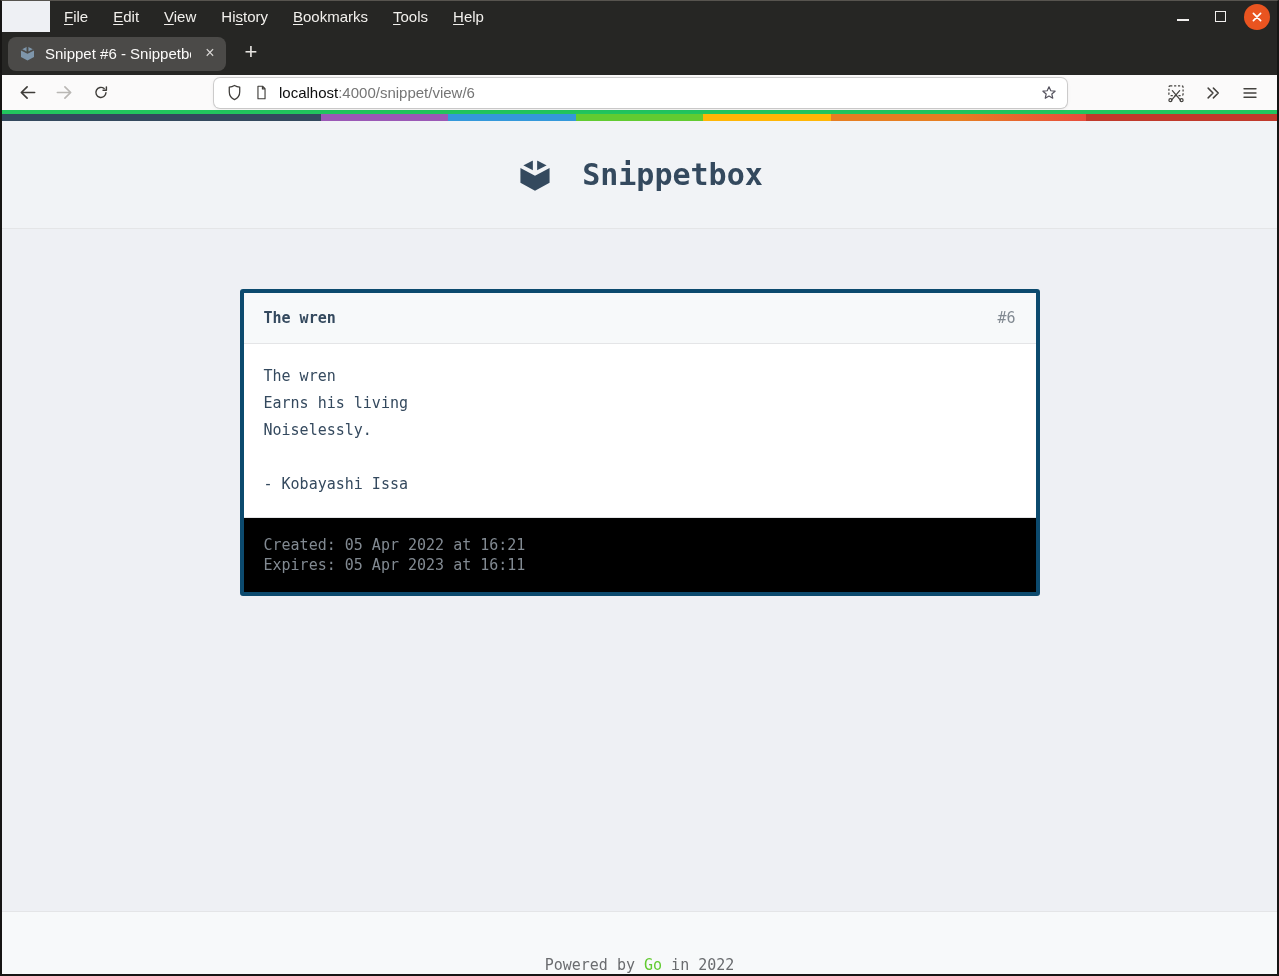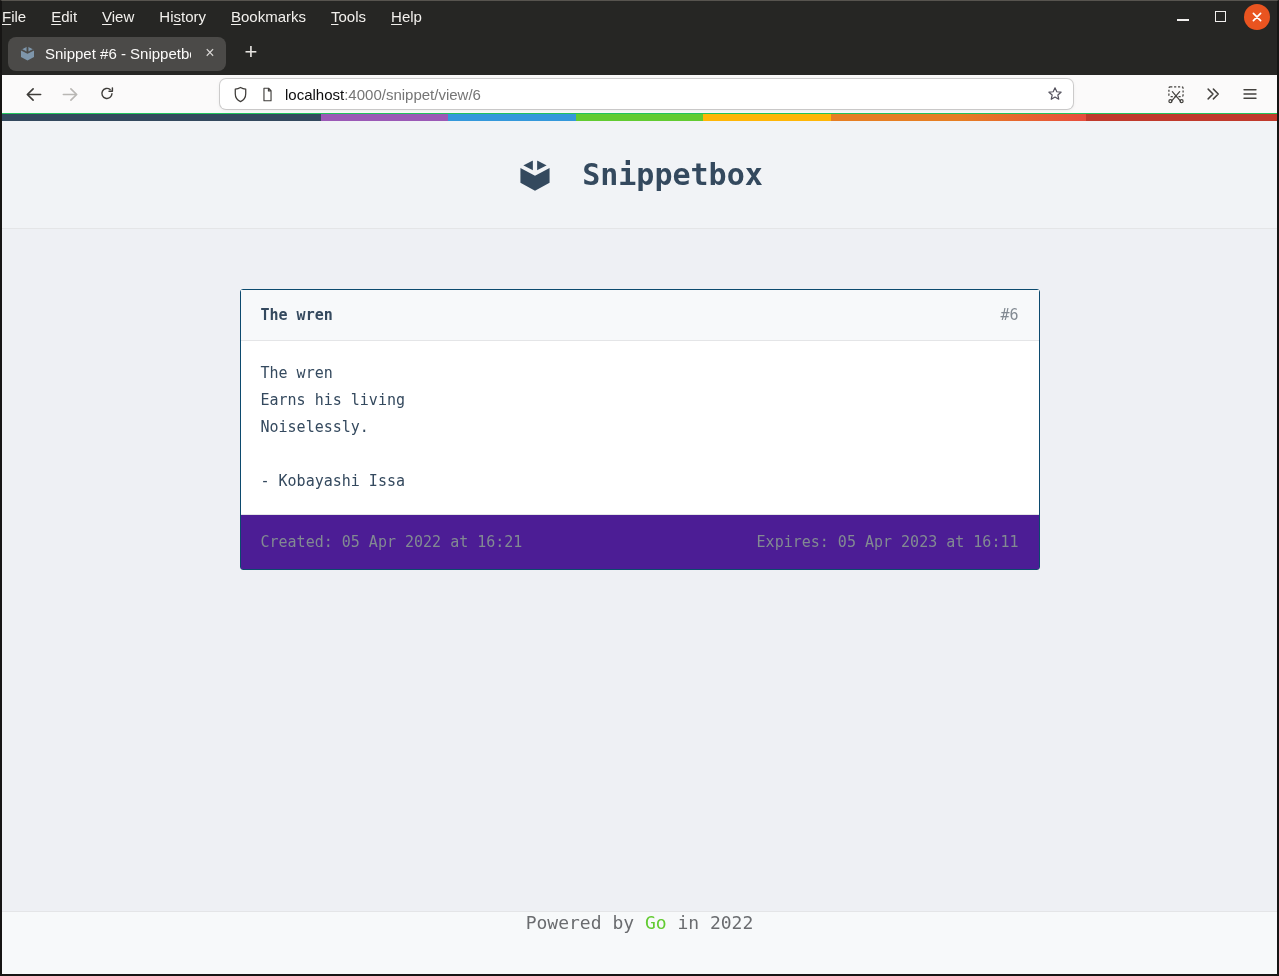--- a/index.html
+++ b/index.html
@@ -16,20 +16,22 @@
     border-left:2px solid #161514; border-right:2px solid #161514;
     border-bottom:2px solid #161514; border-top:1px solid #57544f;
     background:#eef0f4;
   }
 
   
   .menubar {
     flex:0 0 31px; background:#262624;
     display:flex; align-items:center;
     color:#f2f0ed; font-size:15px;
+    padding-left:14px;
+    margin-left:48px;
   }
   .menu-items { display:flex; gap:25px; }
   .menu-item { cursor:default; }
   .menu-item u { text-decoration:underline; text-underline-offset:2px; }
   .win-controls { margin-left:auto; display:flex; align-items:center; gap:11px; padding-right:7px; }
   .win-btn { background:none; border:none; padding:0; width:26px; height:26px;
     display:flex; align-items:center; justify-content:center; }
   .min-glyph { width:12px; height:2px; background:#f1efee; display:block; margin-top:6px; }
   .max-glyph { width:11px; height:11px; border:1.5px solid #f1efee; display:block; }
   .close-circle { width:26px; height:26px; border-radius:50%; background:#e95420;
@@ -44,22 +46,22 @@
   }
   .tab-title { flex:1; white-space:nowrap; overflow:hidden; }
   .tab-close { color:#d8d6d4; font-size:16px; width:20px; height:20px; line-height:18px;
     text-align:center; border-radius:4px; }
   .newtab { width:32px; height:32px; margin-left:9px; color:#e6e4e1; font-size:22px;
     display:flex; align-items:center; justify-content:center; border-radius:4px;
     background:none; border:none; padding:0 0 3px 0; }
 
   
   .toolbar {
-    flex:0 0 39px; background:#fbfafa; border-bottom:1px solid #22c55e;
-    display:flex; align-items:center; padding-left:15px;
+    flex:0 0 39px; background:#fbfafa; border-bottom:4px solid #22c55e;
+    display:flex; align-items:center; padding-left:9px;
   }
   .tool-btn { width:32px; height:32px; background:none; border:none; padding:0; margin-right:5px;
     display:flex; align-items:center; justify-content:center; border-radius:4px; }
   .urlbar {
     margin-left:92px; width:853px; height:30px; background:#fff; border-radius:6px;
     box-shadow:0 0 0 1px rgba(0,0,0,0.16), 0 1px 4px rgba(0,0,0,0.08);
     display:flex; align-items:center; gap:9px; padding:0 9px 0 11px; font-size:15px;
   }
   .url-icon-btn { background:none; border:none; padding:0; display:flex; align-items:center; }
   .url-text { flex:1; color:#0c0c0d; white-space:pre; overflow:hidden; }
@@ -79,35 +81,35 @@
     display:flex; align-items:center; justify-content:center;
   }
   .brand { display:flex; align-items:center; gap:28px; font-size:30px; font-weight:bold;
     color:#34495e; text-decoration:none; }
   .site-nav { flex:0 0 60px; background:#f7f9fa; border-bottom:1px solid #e4e5e7;
     display:flex; align-items:center; }
   .nav-inner { width:800px; margin:0 auto; display:flex; gap:37px; }
   .nav-link { color:#62cb31; text-decoration:none; font-size:15px; }
   .site-main { flex:1; }
   .snippet { width:800px; margin:60px auto 0; background:#fff;
-    border:1px solid #0c4a6e; border-radius:3px; }
+    border:4px solid #0c4a6e; border-radius:3px; }
   .snippet-head { background:#f7f9fa; padding:15px 20px;
     display:flex; justify-content:space-between; align-items:center; line-height:20px; }
   .snippet-title { font-weight:bold; font-size:15px; color:#34495e; }
   .snippet-id { color:#828a92; font-size:15px; }
   .snippet-body {
     margin:0; padding:19px 20px;
     border-top:1px solid #e4e5e7; border-bottom:1px solid #e4e5e7;
     font-family:"DejaVu Sans Mono","Liberation Mono",monospace;
     font-size:15px; line-height:27px; color:#34495e; white-space:pre;
   }
-  .snippet-meta { background:#4c1d95; padding:17px 20px; line-height:20px;
-    display:flex; justify-content:space-between; color:#828a92; font-size:15px; }
+  .snippet-meta { background:#000000; padding:17px 20px; line-height:20px;
+    display:flex; justify-content:space-between; color:#828a92; font-size:15px;flex-direction:column; }
   .site-footer { flex:0 0 63px; background:#f7f9fa; border-top:1px solid #e4e5e7;
-    display:flex; align-items:flex-start; justify-content:center; color:#6a6c6f; font-size:18px; }
+    display:flex; align-items:flex-end; justify-content:center; color:#6a6c6f; font-size:15px; }
   .site-footer p { margin:0; white-space:pre; }
   .footer-link { color:#62cb31; text-decoration:none; }
 </style>
 </head>
 <body>
 
 <div class="window">
 
   <div class="menubar">
     <div class="menu-items">

